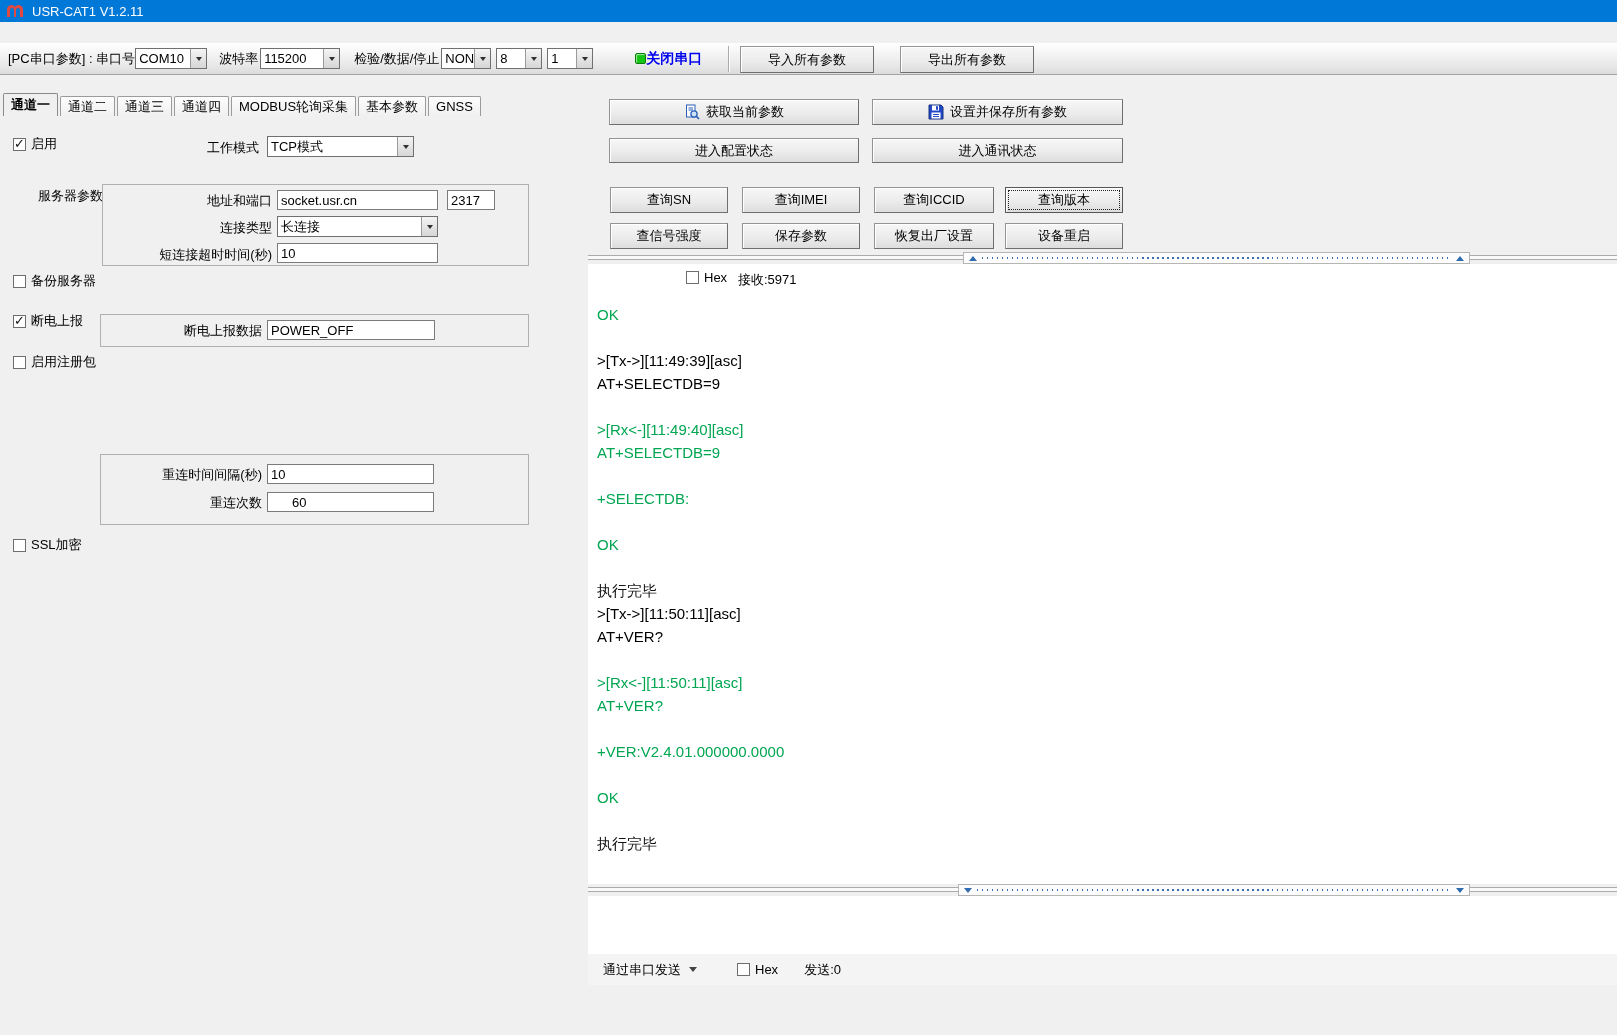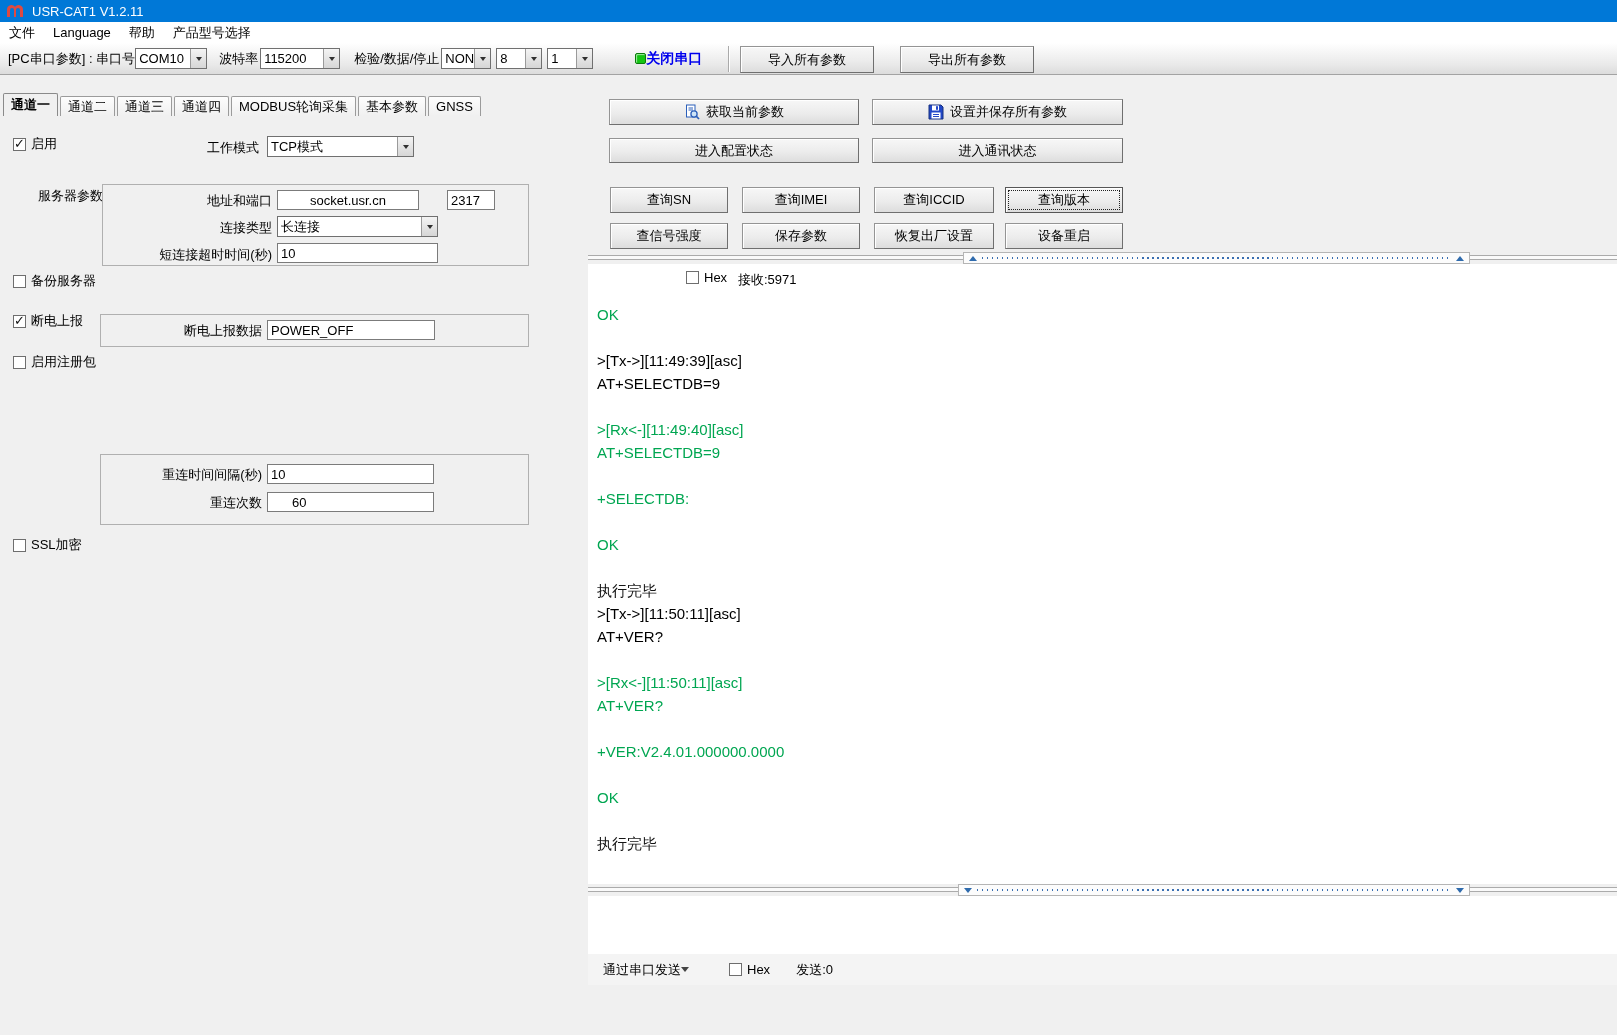--- a/index.html
+++ b/index.html
@@ -73,43 +73,37 @@
   .c-blue  { color:#000000; }
   .c-black { color:#151515; }
 
   .led { width:11px; height:11px; border-radius:2px; background:#14C514; border:1px solid #0a7c0a;
          box-shadow:inset 1px 1px 1px rgba(255,255,255,.6); flex:none; }
   .close-port { color:#0000EE; font-weight:bold; font-size:14px; cursor:default; }
 
   .send-area { position:absolute; left:588px; top:896px; width:1029px; height:58px; background:#fff; }
   .sendbar { position:absolute; left:588px; top:954px; width:1029px; height:31px; background:#f4f4f4;
              display:flex; align-items:center; font-size:13px; padding-left:15px; }
-  .send-menu-btn { display:flex; align-items:center; }
+  .send-menu-btn { display:flex; align-items:center; gap:8px; }
   .caret { width:0; height:0; border:4px solid transparent; border-top:5px solid #444; margin-top:4px; }
 </style>
 </head>
 <body>
 
 <div class="window">
 
   <div class="titlebar">
     <span style="display:flex;">
       <svg width="16" height="12" viewBox="0 0 16 12">
           <path fill="#DE4A41" d="M0 12 V4.5 A4.5 4.5 0 0 1 8 1.8 4.5 4.5 0 0 1 16 4.5 V12 h-3 V5 a2 2 0 0 0-4 0 v7 h-2 V5 a2 2 0 0 0-4 0 v7 z"></path>
         </svg>
     </span>
     <span class="title">USR-CAT1 V1.2.11</span>
   </div>
 
-  <div class="menubar">
-    <span class="menu-item">文件</span>
-    <span class="menu-item">Language</span>
-    <span class="menu-item">帮助</span>
-    <span class="menu-item">产品型号选择</span>
-  </div>
 
   <div class="toolbar">
     <span class="tb-label">[PC串口参数] : 串口号</span>
     <span class="combo" style="width:72px; margin-left:0;">
       <span class="val">COM10</span>
       <span class="arrow"></span>
     </span>
     <span class="tb-label" style="margin-left:12px;">波特率</span>
     <span class="combo" style="width:80px; margin-left:2px;">
       <span class="val">115200</span>
@@ -155,21 +149,21 @@
   </div>
   <span class="flabel" style="left:207px; top:138px;">工作模式</span>
   <span class="combo" style="position:absolute; left:267px; top:136px; width:147px;">
     <span class="val">TCP模式</span>
     <span class="arrow"></span>
   </span>
 
   <span class="flabel" style="left:38px; top:186px;">服务器参数</span>
   <div class="groupbox" style="left:102px; top:184px; width:427px; height:82px;"></div>
   <span class="flabel r" style="left:142px; top:191px; width:130px;">地址和端口</span>
-  <input class="tinput" style="left: 277px; top: 190px; width: 142px; text-align: center;" value="socket.usr.cn">
+  <input class="tinput" style="left: 277px; top: 190px; width: 161px;" value="socket.usr.cn">
   <input class="tinput" style="left: 447px; top: 190px; width: 48px;" value="2317">
   <span class="flabel r" style="left:142px; top:218px; width:130px;">连接类型</span>
   <span class="combo" style="position:absolute; left:277px; top:216px; width:161px;">
     <span class="val">长连接</span>
     <span class="arrow"></span>
   </span>
   <span class="flabel r" style="left:122px; top:245px; width:150px;">短连接超时时间(秒)</span>
   <input class="tinput" style="left: 277px; top: 243px; width: 161px;" value="10">
 
   <div class="cbrow" style="left:13px; top:272px;">

